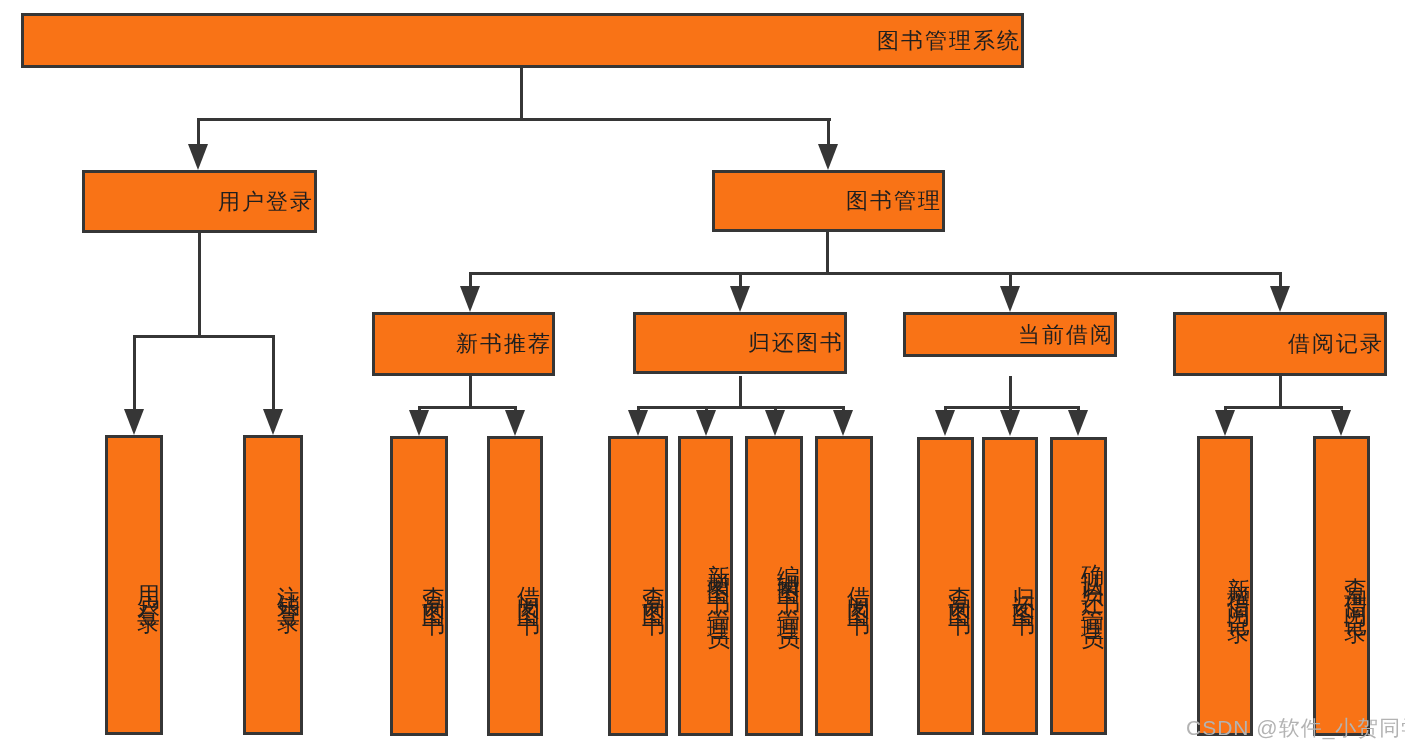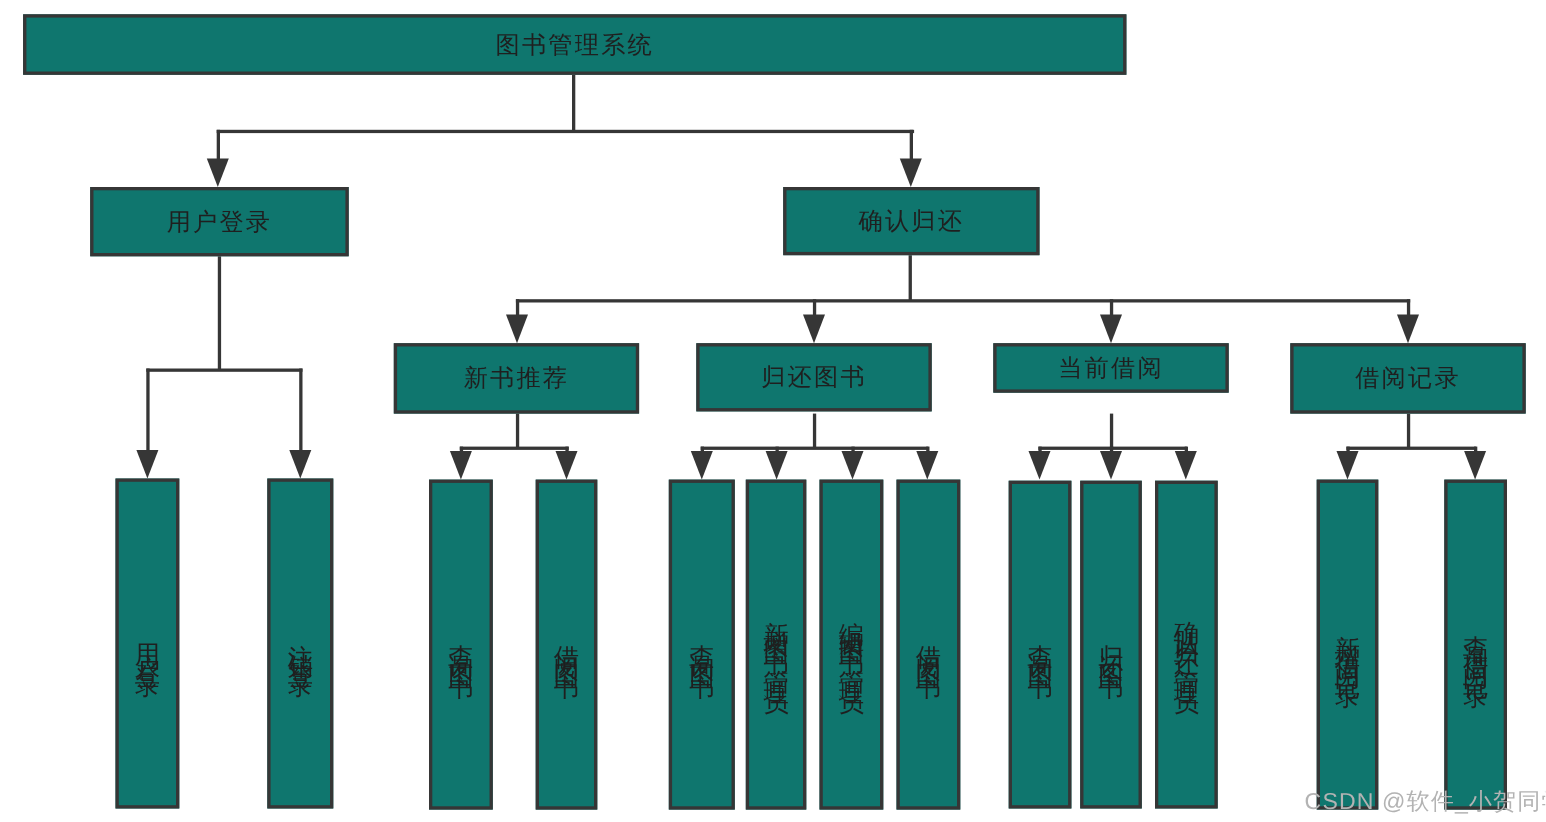--- a/index.html
+++ b/index.html
@@ -11,24 +11,24 @@
     position:relative;
     width:1405px;height:747px;
     background:#ffffff;
     font-family:"Liberation Sans", sans-serif;
     overflow:hidden;
   }
   .node{
     position:absolute;
     box-sizing:border-box;
     border:3px solid var(--line);
-    background:#0f766e;
+    background:#f97316;
     display:flex;
     align-items:center;
-    justify-content:center;
+    justify-content:flex-end;
     color:var(--text);
   }
   .node-h span{
     font-size:22px;
     letter-spacing:2px;
     white-space:nowrap;
   }
   .node-v span{
     writing-mode:vertical-rl;
     text-orientation:mixed;
@@ -119,24 +119,24 @@
   <div class="arrowhead" style="left:1331px;top:410px"></div>
 
   <div class="node node-h" style="left:21px;top:13px;width:1003px;height:55px">
     <span>图书管理系统</span>
   </div>
 
   <div class="node node-h" style="left:82px;top:170px;width:235px;height:63px">
     <span>用户登录</span>
   </div>
   <div class="node node-h" style="left:712px;top:170px;width:233px;height:62px">
-    <span>确认归还</span>
+    <span>图书管理</span>
   </div>
 
-  <div class="node node-h" style="left:358px;top:312px;width:223px;height:64px">
+  <div class="node node-h" style="left:372px;top:312px;width:183px;height:64px">
     <span>新书推荐</span>
   </div>
   <div class="node node-h" style="left:633px;top:312px;width:214px;height:62px">
     <span>归还图书</span>
   </div>
   <div class="node node-h" style="left:903px;top:312px;width:214px;height:45px">
     <span>当前借阅</span>
   </div>
   <div class="node node-h" style="left:1173px;top:312px;width:214px;height:64px">
     <span>借阅记录</span>

